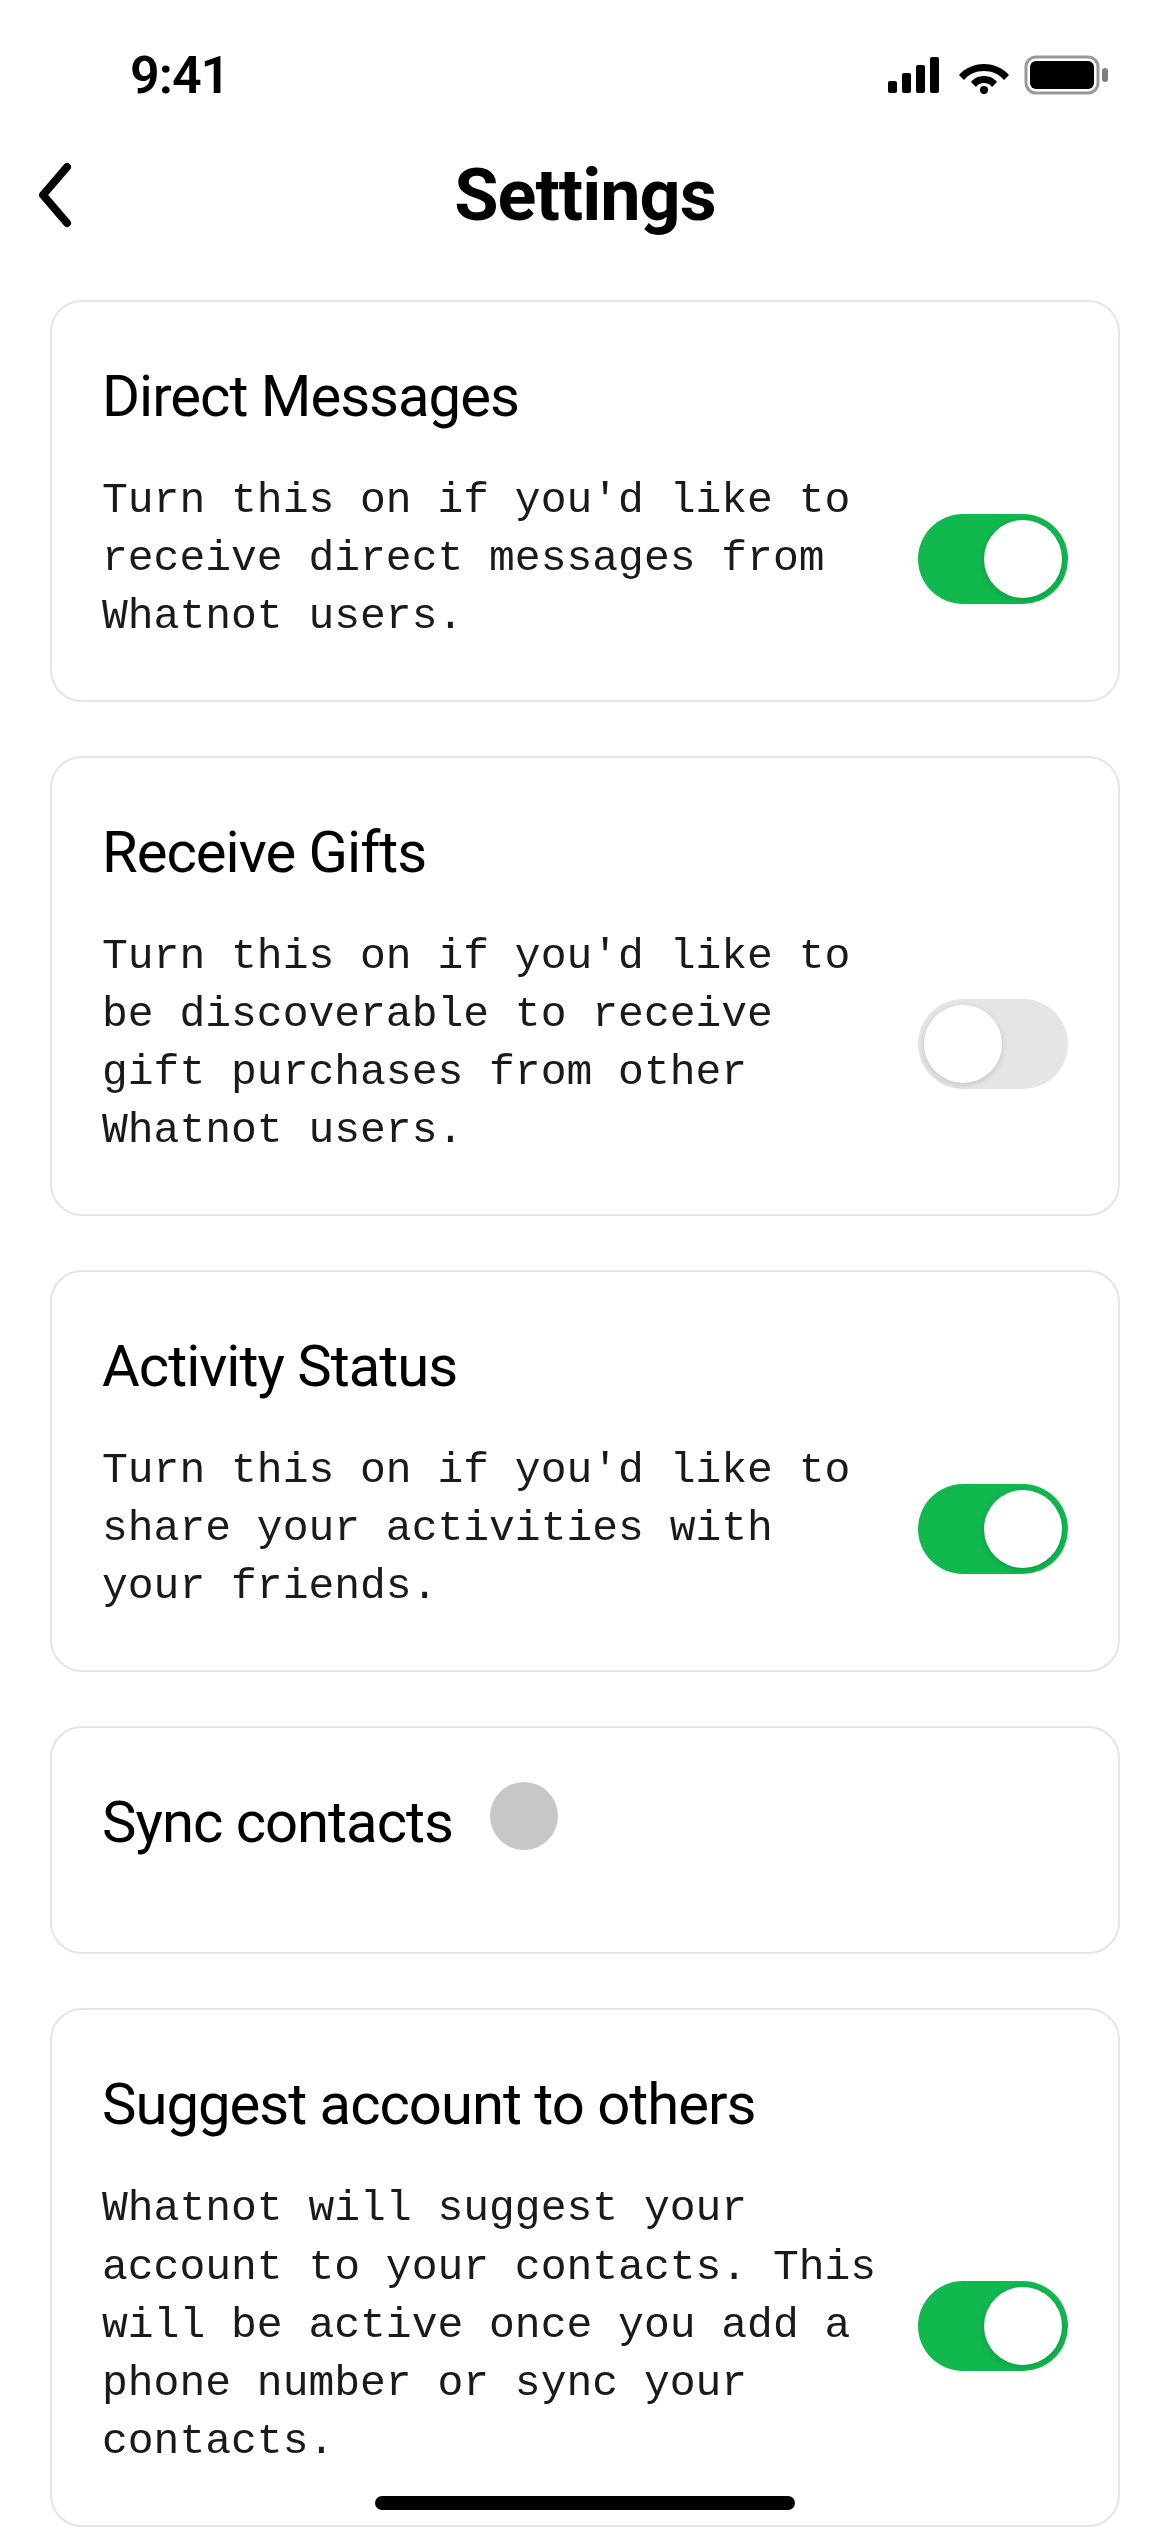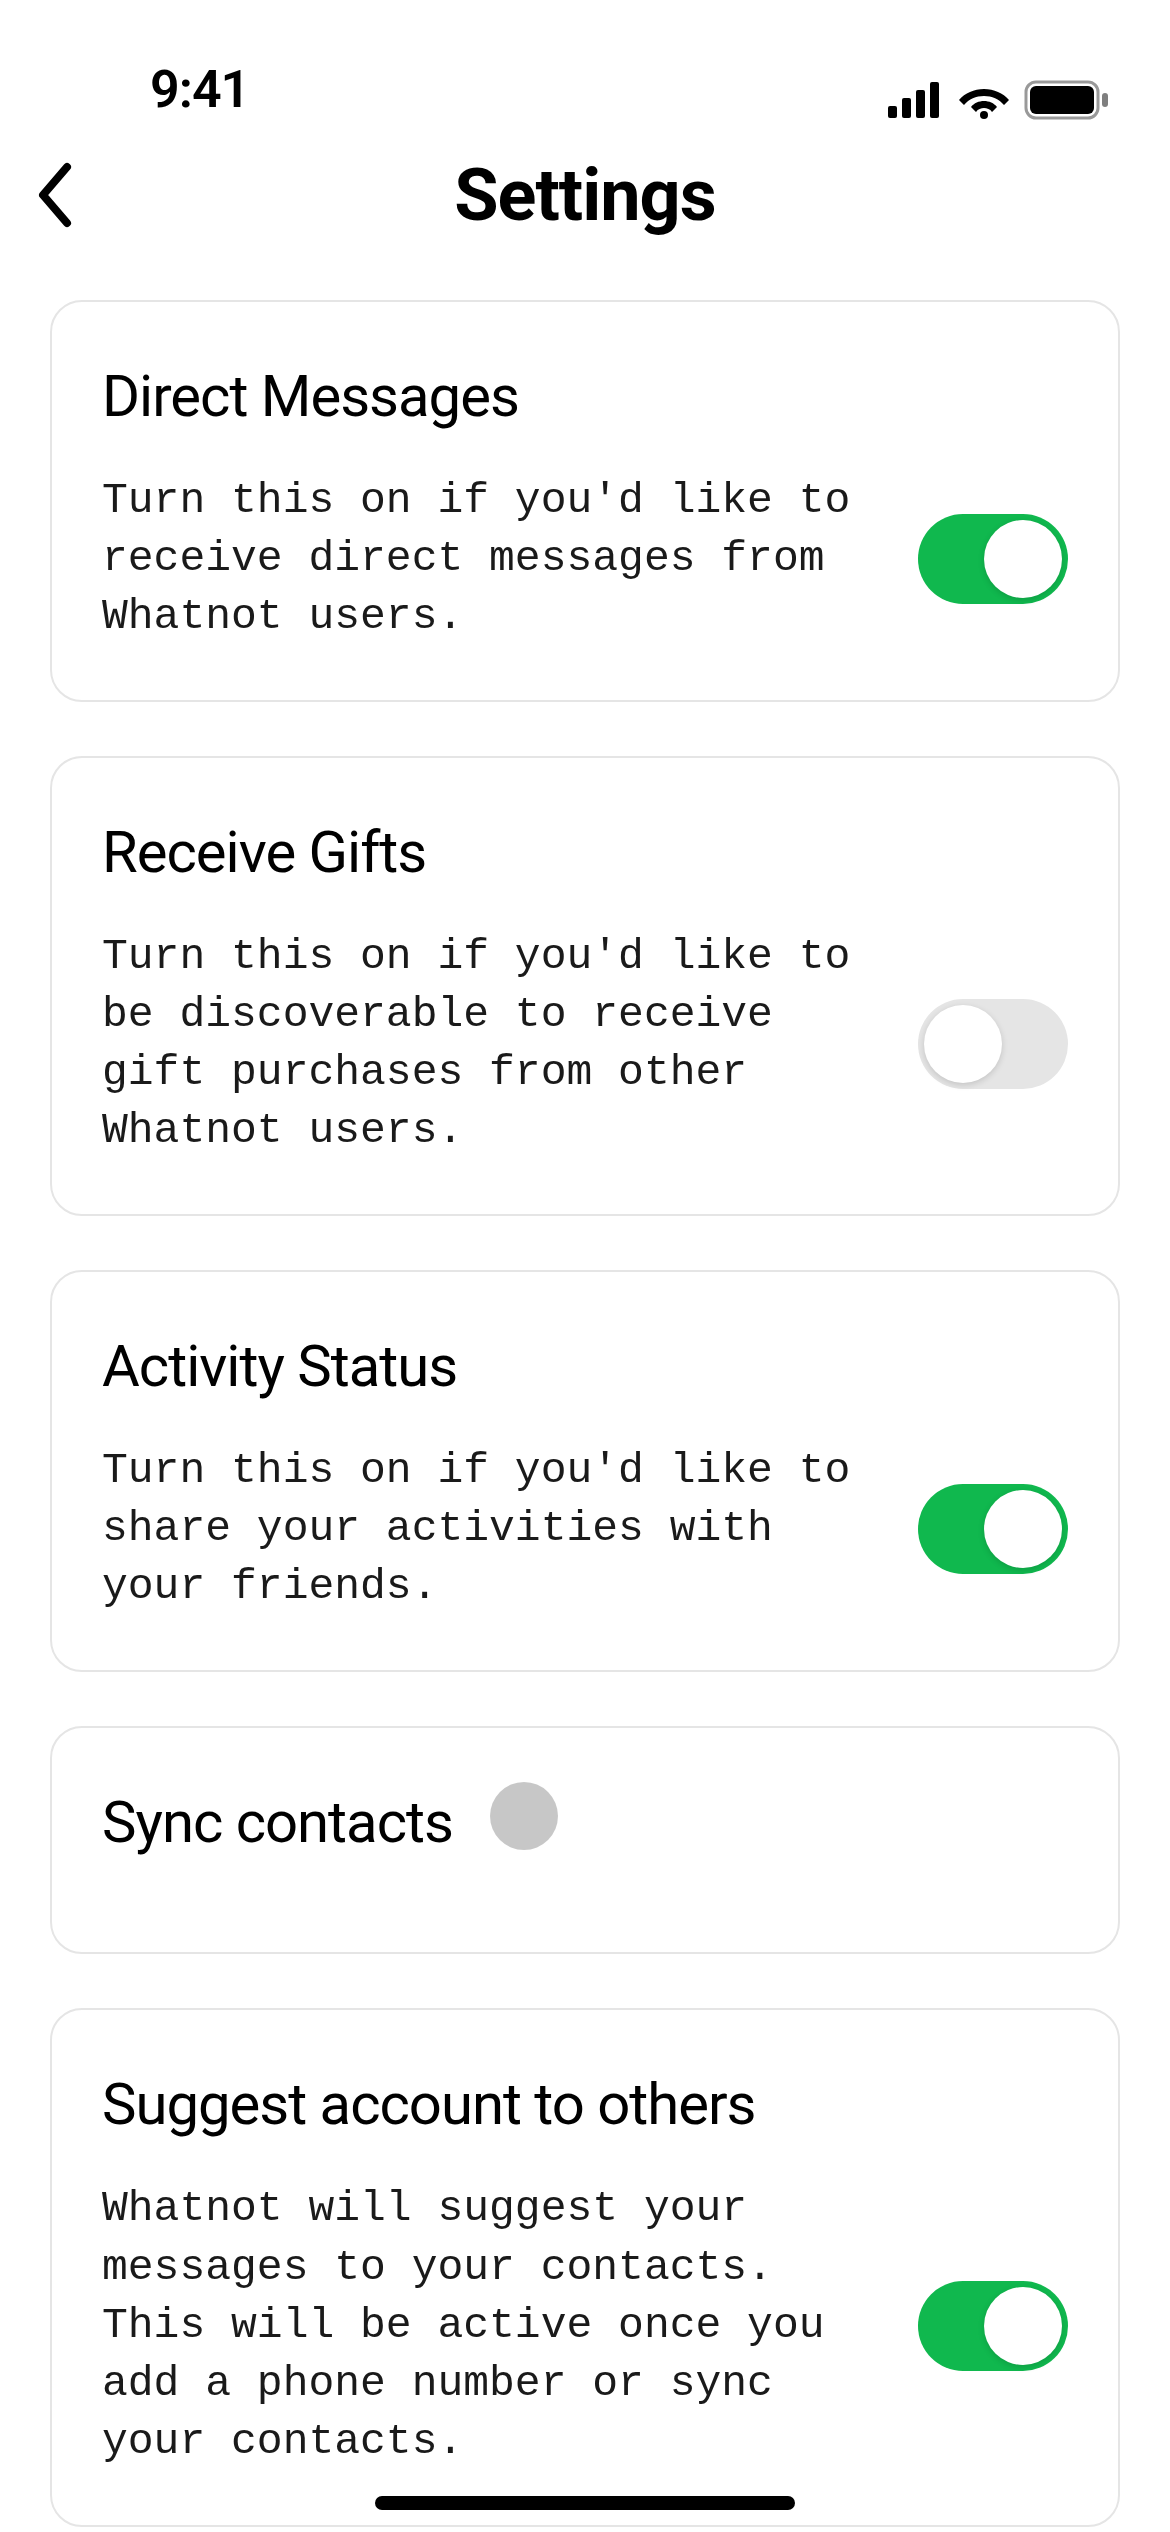--- a/index.html
+++ b/index.html
@@ -12,22 +12,22 @@
       width: 1170px;
       height: 2532px;
       background: #ffffff;
       font-family: -apple-system, BlinkMacSystemFont, "Segoe UI", Roboto, Helvetica, Arial, sans-serif;
       position: relative;
       overflow: hidden;
     }
     .status-bar {
       display: flex;
       justify-content: space-between;
-      align-items: flex-end;
-      padding: 30px 60px 10px 80px;
+      align-items: center;
+      padding: 30px 60px 10px 60px;
       height: 130px;
     }
     .status-time {
       font-size: 52px;
       font-weight: 600;
       letter-spacing: -1px;
       margin-left: 70px;
     }
     .status-icons {
       display: flex;
@@ -203,21 +203,21 @@
     </div>
   </div>
 
   <div class="card">
     <div class="card-title">Sync contacts</div>
   </div>
 
   <div class="card">
     <div class="card-title">Suggest account to others</div>
     <div class="card-row">
-      <div class="card-description">Whatnot will suggest your messages to your contacts. This will be active once you add a phone number or sync your contacts.</div>
+      <div class="card-description">Whatnot will suggest your account to your contacts. This will be active once you add a phone number or sync your contacts.</div>
       <div class="toggle on">
         <div class="toggle-knob"></div>
       </div>
     </div>
   </div>
 
 </div>
 
 <div class="touch-dot"></div>
 

